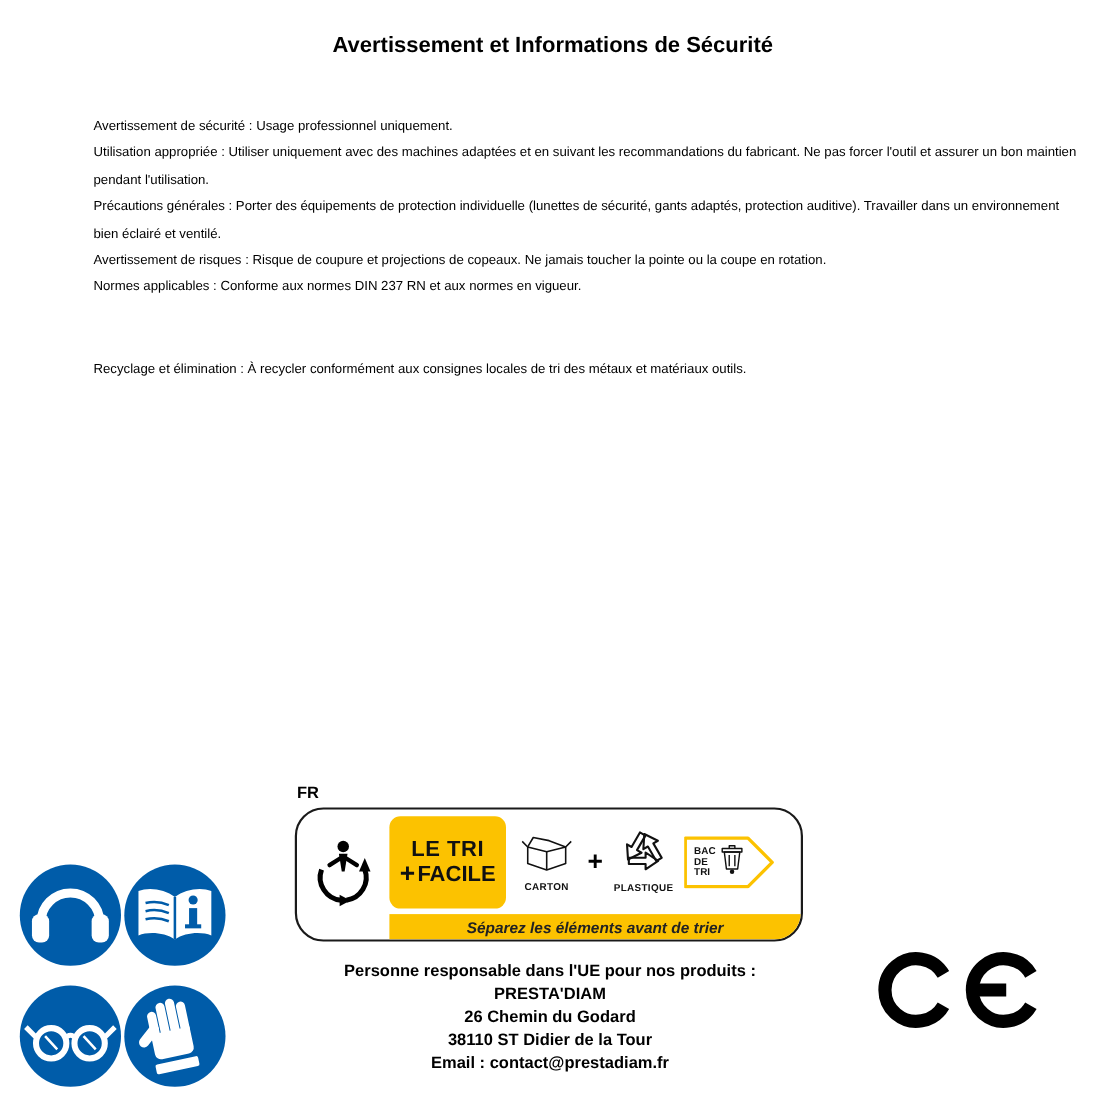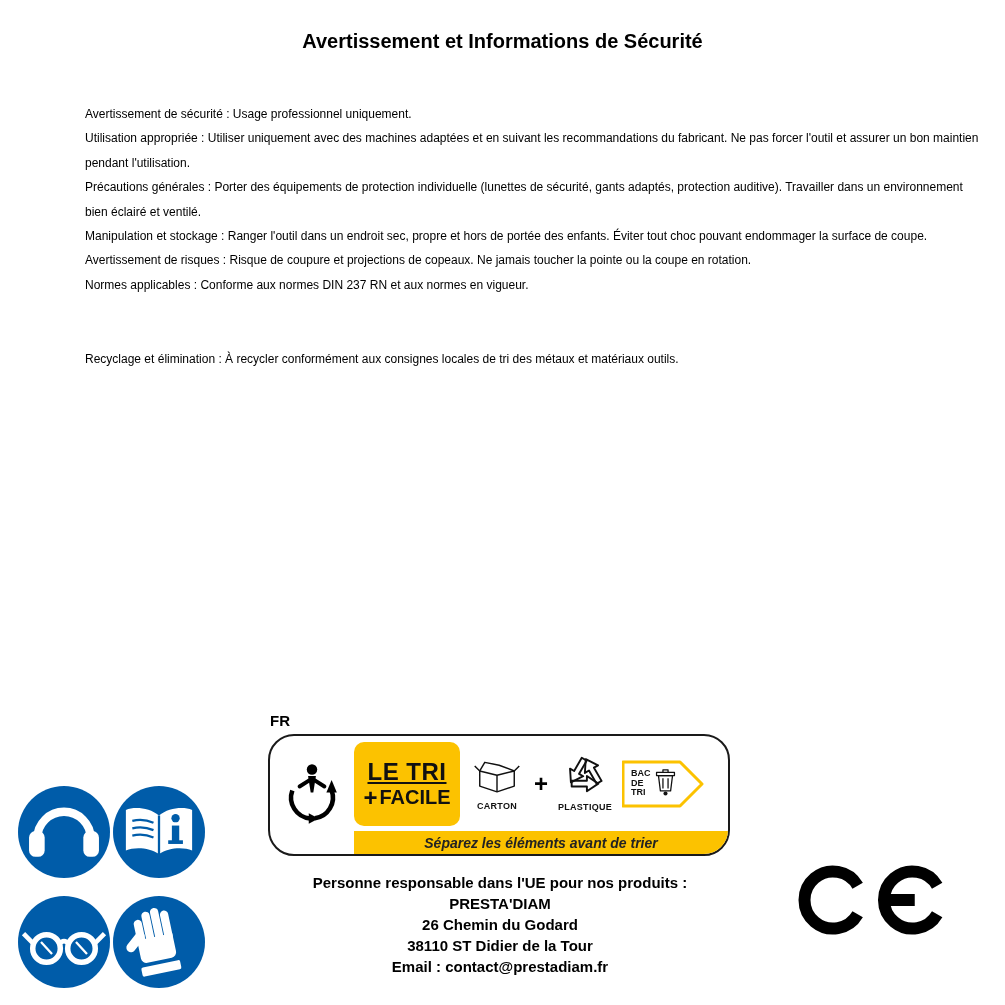--- a/index.html
+++ b/index.html
@@ -26,21 +26,21 @@
   .tri-box{position:absolute;left:268px;top:734px;width:462px;height:122px;
            border:2px solid #1a1a1a;border-radius:26px;background:#fff;
            display:flex;overflow:hidden;box-sizing:border-box;}
   .triman-cell{width:84px;flex:0 0 auto;display:flex;align-items:center;justify-content:center;}
   .triman-cell svg{width:68px;height:94px;}
   .tri-right{flex:1;display:flex;flex-direction:column;min-width:0;}
   .tri-top{flex:1;display:flex;align-items:center;gap:7px;padding-right:4px;}
   .letri-badge{width:106px;height:84px;flex:0 0 auto;background:#fcc200;border-radius:10px;
                display:flex;flex-direction:column;align-items:center;justify-content:center;
                font-weight:700;color:#111;}
-  .letri-line1{font-size:24px;letter-spacing:.5px;text-decoration:underline;}
+  .letri-line1{font-size:20px;letter-spacing:.5px;}
   .letri-line2{font-size:20px;display:flex;align-items:center;gap:2px;}
   .letri-plus{font-size:24px;line-height:20px;}
   .pack-item{display:flex;flex-direction:column;align-items:center;width:60px;flex:0 0 auto;}
   .pack-label{font-size:9px;font-weight:700;letter-spacing:.3px;margin-top:2px;color:#111;}
   .pack-plus{font-size:24px;font-weight:700;flex:0 0 auto;}
   .bin-arrow{position:relative;width:86px;height:48px;flex:0 0 auto;}
   .bin-arrow .arrow-shape{position:absolute;left:0;top:0;width:100%;height:100%;}
   .bin-content{position:absolute;left:0;top:0;right:0;bottom:0;display:flex;
                align-items:center;padding-left:9px;gap:3px;}
   .bin-text{display:flex;flex-direction:column;font-size:9px;font-weight:700;
@@ -60,21 +60,20 @@
 <body>
 
 <div class="page">
 
   <h1 class="title">Avertissement et Informations de Sécurité</h1>
 
   <div class="body-text">
     <p>Avertissement de sécurité : Usage professionnel uniquement.</p>
     <p>Utilisation appropriée : Utiliser uniquement avec des machines adaptées et en suivant les recommandations du fabricant. Ne pas forcer l'outil et assurer un bon maintien pendant l'utilisation.</p>
     <p>Précautions générales : Porter des équipements de protection individuelle (lunettes de sécurité, gants adaptés, protection auditive). Travailler dans un environnement bien éclairé et ventilé.</p>
-    <p>Manipulation et stockage : Ranger l'outil dans un endroit sec, propre et hors de portée des enfants. Éviter tout choc pouvant endommager la surface de coupe.</p>
     <p>Avertissement de risques : Risque de coupure et projections de copeaux. Ne jamais toucher la pointe ou la coupe en rotation.</p>
     <p>Normes applicables : Conforme aux normes DIN 237 RN et aux normes en vigueur.</p>
     <p class="recycling">Recyclage et élimination : À recycler conformément aux consignes locales de tri des métaux et matériaux outils.</p>
   </div>
 
   <div class="picto-grid">
     <div class="picto">
       <svg viewBox="0 0 100 100">
         <path d="M21,57 A29,29 0 0 1 79,57" stroke="#fff" stroke-width="9" fill="none"></path>
         <rect x="12" y="49" width="17" height="28" rx="7" fill="#fff"></rect>

